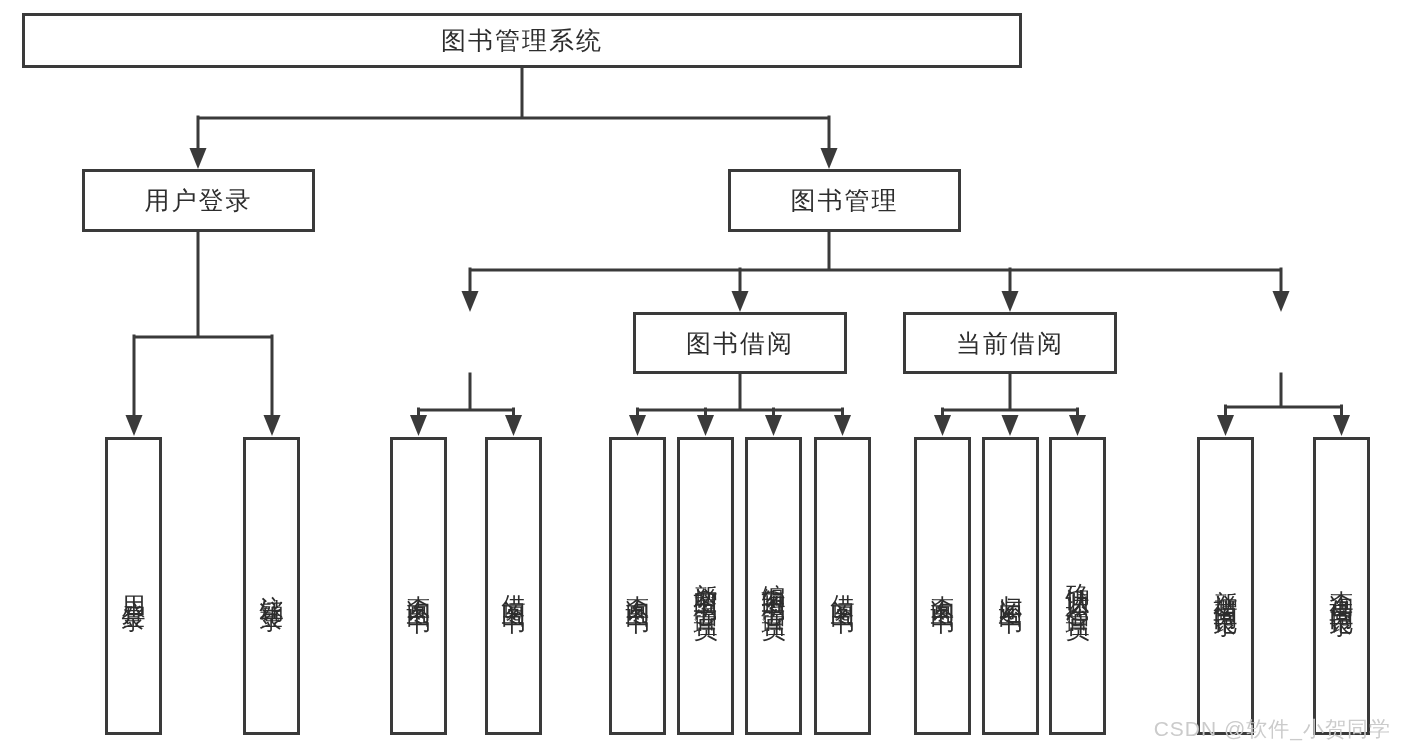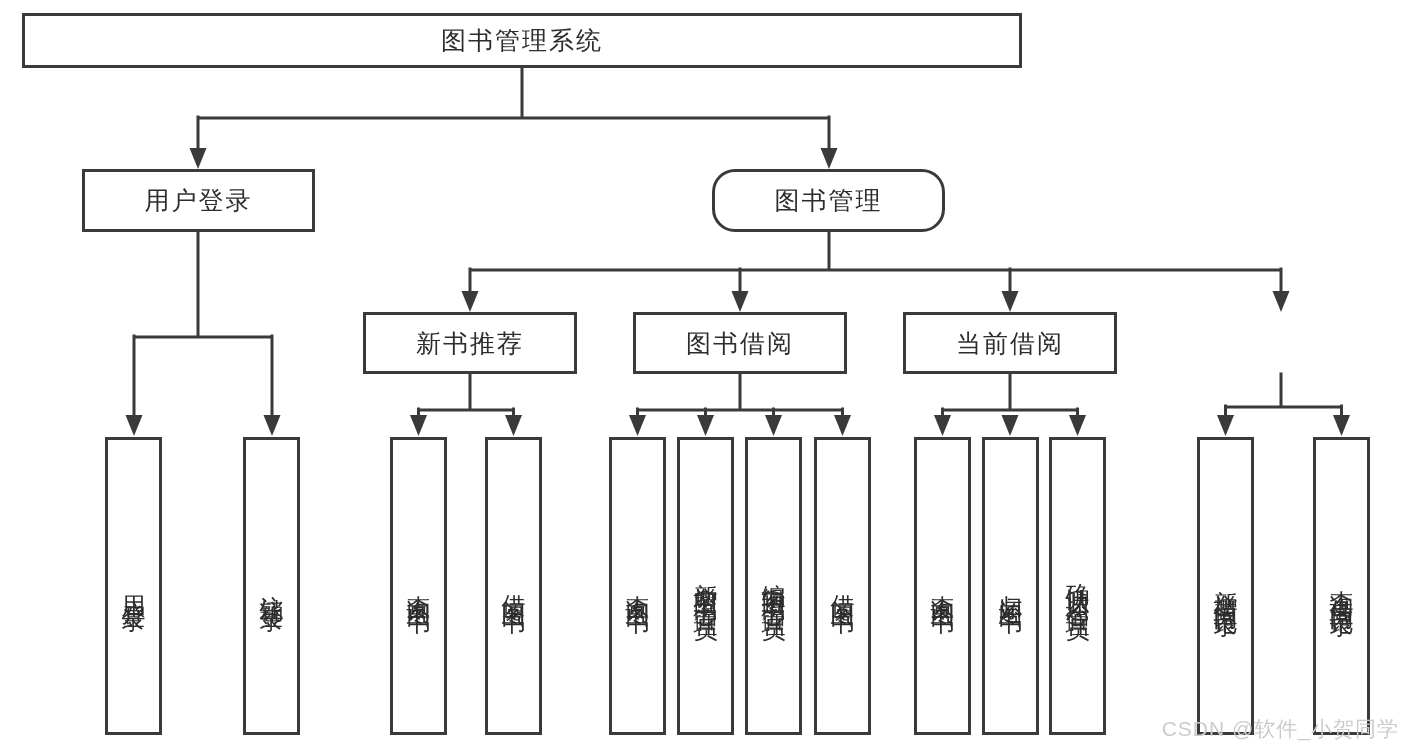--- a/index.html
+++ b/index.html
@@ -43,21 +43,21 @@
   .leaf-box { top: 437px; width: 57px; height: 298px; }
   .leaf-box span {
     writing-mode: vertical-rl;
     text-orientation: mixed;
     font-size: 24px;
     letter-spacing: 5px;
     line-height: 1;
   }
   #watermark {
     position: absolute;
-    right: 6px;
+    right: 14px;
     bottom: 4px;
     font-size: 21px;
     color: #cbcbcb;
     letter-spacing: 1px;
     z-index: 10;
     white-space: nowrap;
   }
 </style>
 </head>
 <body>
@@ -109,27 +109,24 @@
     </g>
   </svg>
 
   <div class="box h-box root-box">
     <span>图书管理系统</span>
   </div>
 
   <div class="box h-box l1-box" style="left:82px;">
     <span>用户登录</span>
   </div>
-  <div class="box h-box l1-box" style="left:712px;border-radius:23px;">
+  <div class="box h-box l1-box" style="left:728px;">
     <span>图书管理</span>
   </div>
 
-  <div class="box h-box l2-box" style="left:363px;">
-    <span>新书推荐</span>
-  </div>
   <div class="box h-box l2-box" style="left:903px;">
     <span>当前借阅</span>
   </div>
   <div class="box h-box l2-box" style="left:633px;">
     <span>图书借阅</span>
   </div>
 
   <div class="box leaf-box" style="left:105px;">
     <span>用户登录</span>
   </div>

